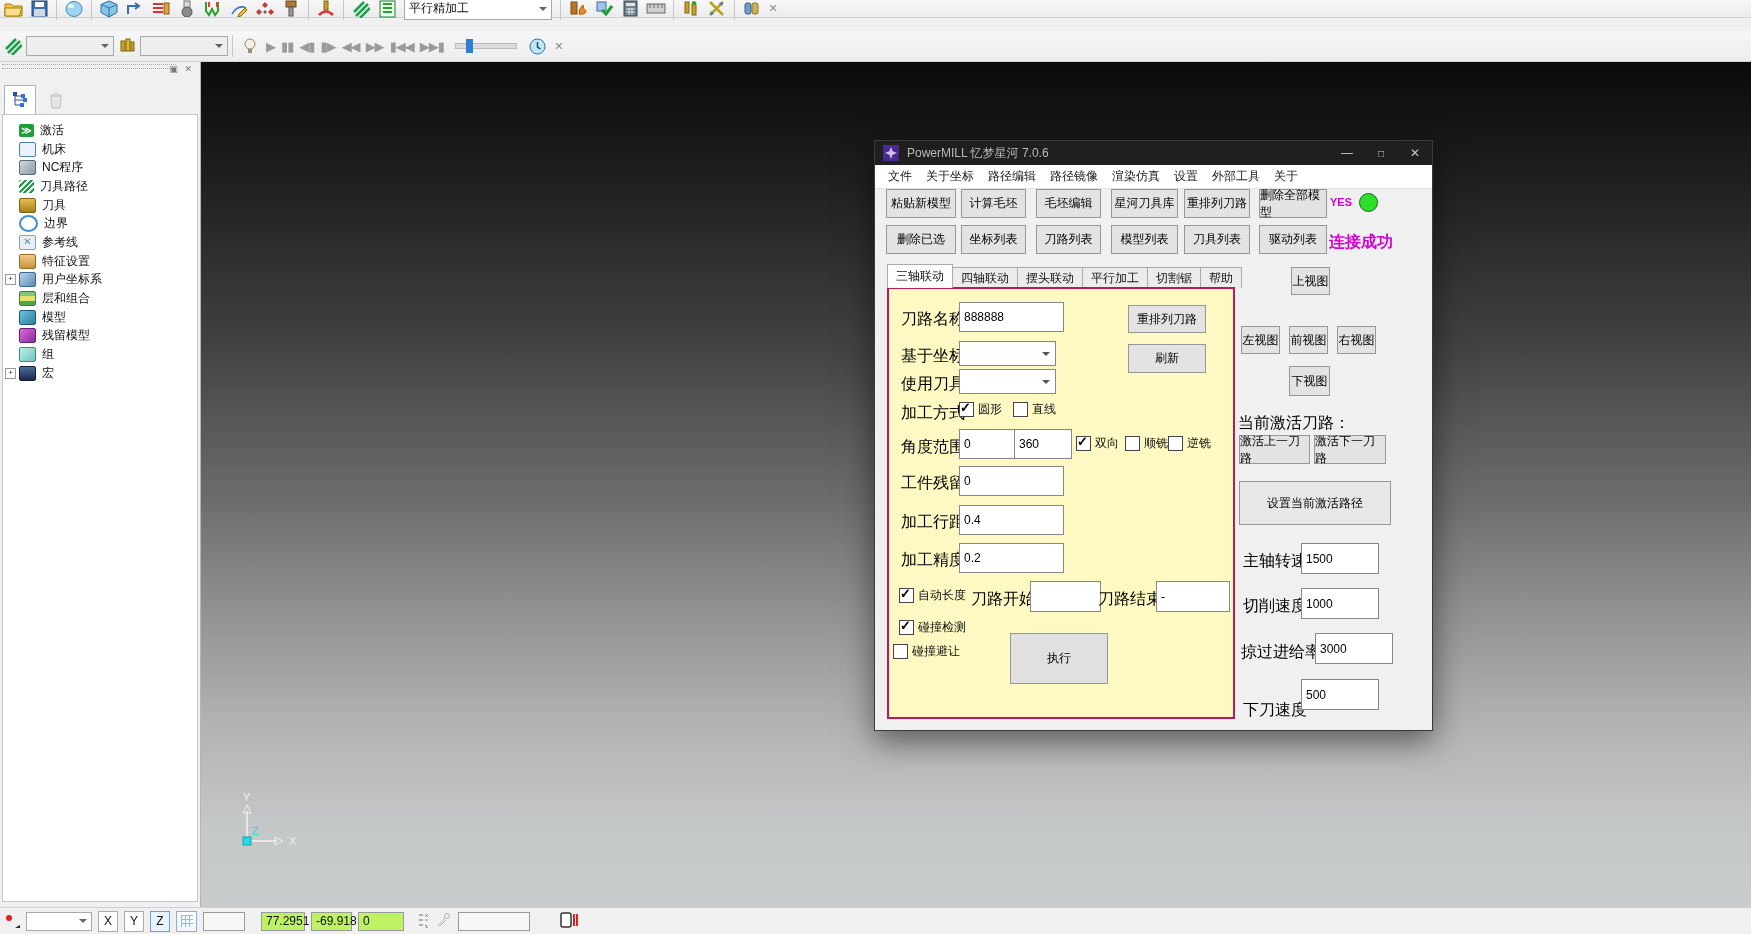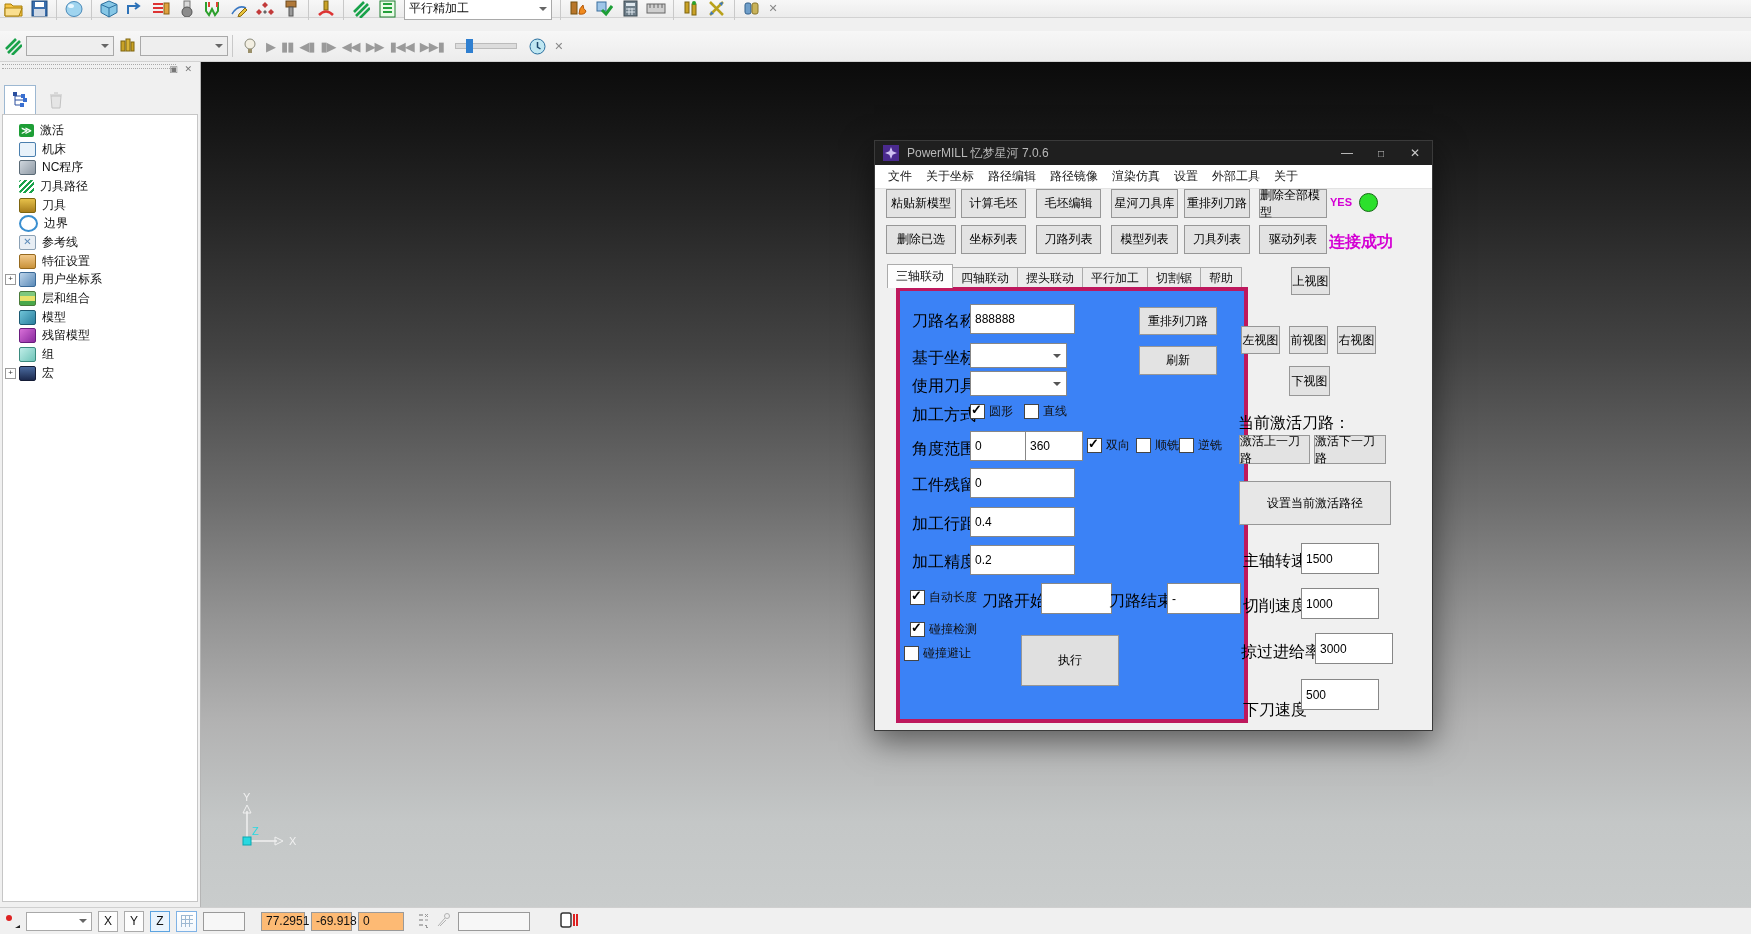--- a/index.html
+++ b/index.html
@@ -39,27 +39,27 @@
   .sel{position:absolute;background:#fff;border:1px solid #878787;}
   .sel .arr{position:absolute;right:5px;top:50%;margin-top:-2px;width:0;height:0;border:4px solid transparent;border-top-color:#555;}
   .lbl{position:absolute;white-space:nowrap;color:#000;font-size:16px;}
   .magenta{color:#d400d4;font-weight:bold;}
   .cbrow{position:absolute;display:flex;align-items:center;gap:4px;white-space:nowrap;}
   .cb{width:13px;height:13px;border:1px solid #444;background:#fff;position:relative;flex:0 0 auto;}
   .cb.on::after{content:"✓";position:absolute;left:0px;top:-3px;font-size:13px;font-weight:bold;color:#000;}
   .tabs{position:absolute;display:flex;align-items:flex-end;}
   .tab{height:20px;padding:0 8px;display:flex;align-items:center;background:#ececec;border:1px solid #ababab;border-bottom:none;margin-right:-1px;font-size:12px;}
   .tab.active{background:#fdfdfd;height:23px;position:relative;z-index:2;}
-  #tabpanel{position:absolute;background:#3b82f6;border:4px solid #be185d;margin-left:9px;}
+  #tabpanel{position:absolute;background:#fef9c3;border:2px solid #be185d;}
   .okdot{position:absolute;width:17px;height:17px;border-radius:50%;background:#2ce02c;border:1px solid #156b15;}
   
   #statusbar{background:#f0f0f0;border-top:1px solid #cfcfcf;display:flex;align-items:center;gap:6px;padding-left:4px;}
   .sbtn{width:18px;height:19px;background:#fdfdfd;border:1px solid #ababab;display:flex;align-items:center;justify-content:center;font-size:12px;}
   .sbtn.zsel{border:1px solid #5ca3e0;background:#eaf4fd;}
-  .sfield{height:19px;background:#fdba74;border:1px solid #9a9a9a;display:flex;align-items:center;padding:0 4px;box-sizing:border-box;font-size:12px;}
+  .sfield{height:19px;background:#bef264;border:1px solid #9a9a9a;display:flex;align-items:center;padding:0 4px;box-sizing:border-box;font-size:12px;}
   .gridico{width:19px;height:19px;border:1px solid #7fb2e5;background:linear-gradient(#fff,#f2f7fc);display:flex;align-items:center;justify-content:center;}
   .gridglyph{width:12px;height:12px;background:
      linear-gradient(#9db8d2 1px,transparent 1px) 0 0/4px 4px,
      linear-gradient(90deg,#9db8d2 1px,transparent 1px) 0 0/4px 4px;}
   
   #axes text{font:11px "Liberation Sans",sans-serif;}
 </style>
 </head>
 <body>
 

